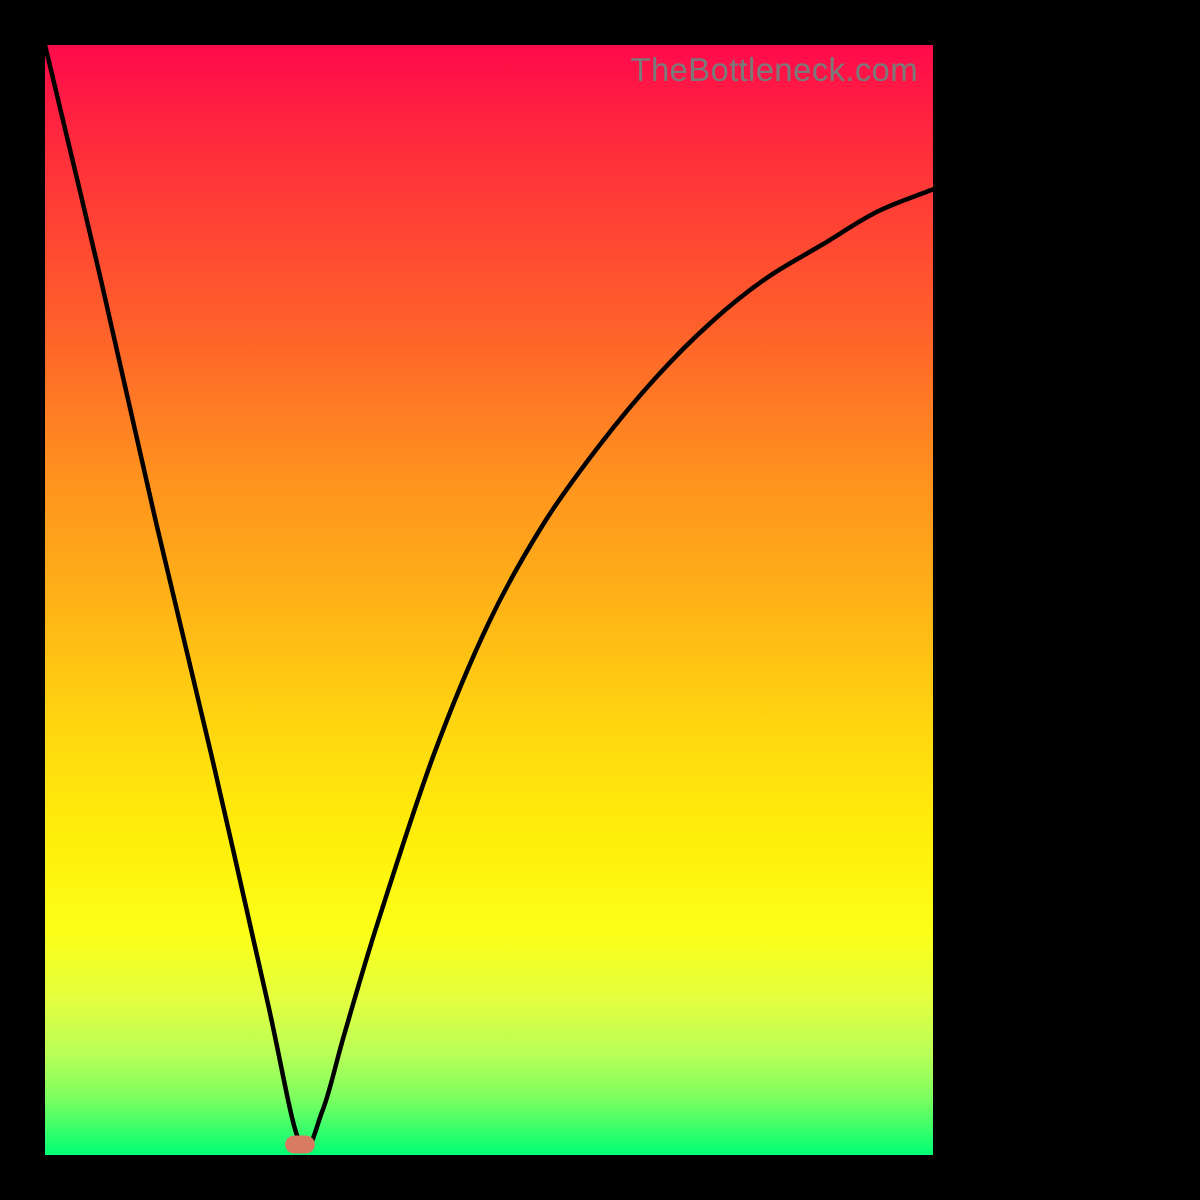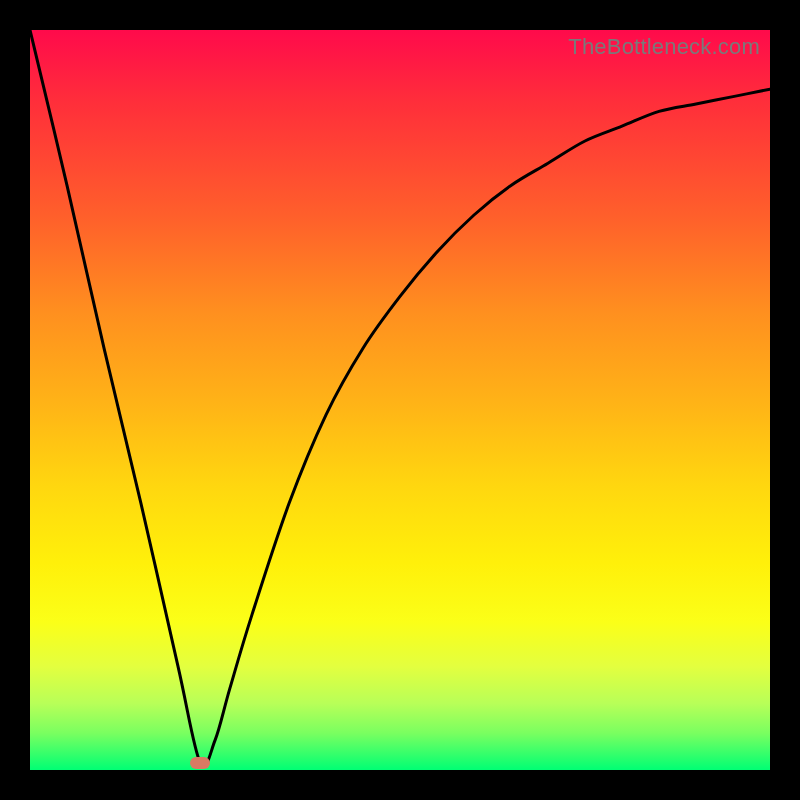--- a/index.html
+++ b/index.html
@@ -14,21 +14,21 @@
   .frame {
     position: relative;
     width: 800px;
     height: 800px;
     background: #000;
   }
   .plot {
     position: absolute;
     left: 30px;
     top: 30px;
-    width: 740px;
+    width: 592px;
     height: 740px;
     background: linear-gradient(to bottom,
       #ff0a4b 0%,
       #ff2f3a 10%,
       #ff5f2b 25%,
       #ff8f1f 38%,
       #ffb217 50%,
       #ffd80f 62%,
       #fff00a 72%,
       #fbff18 80%,

